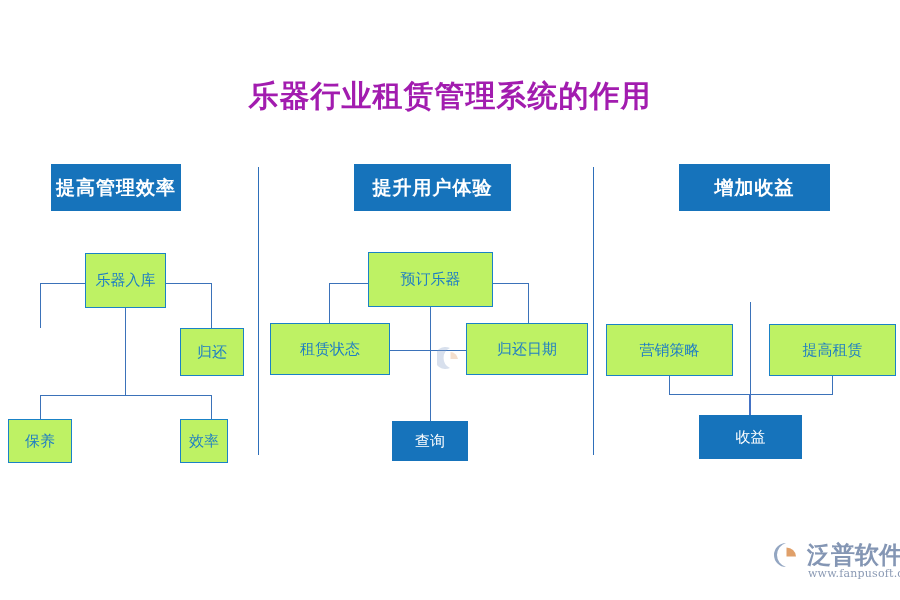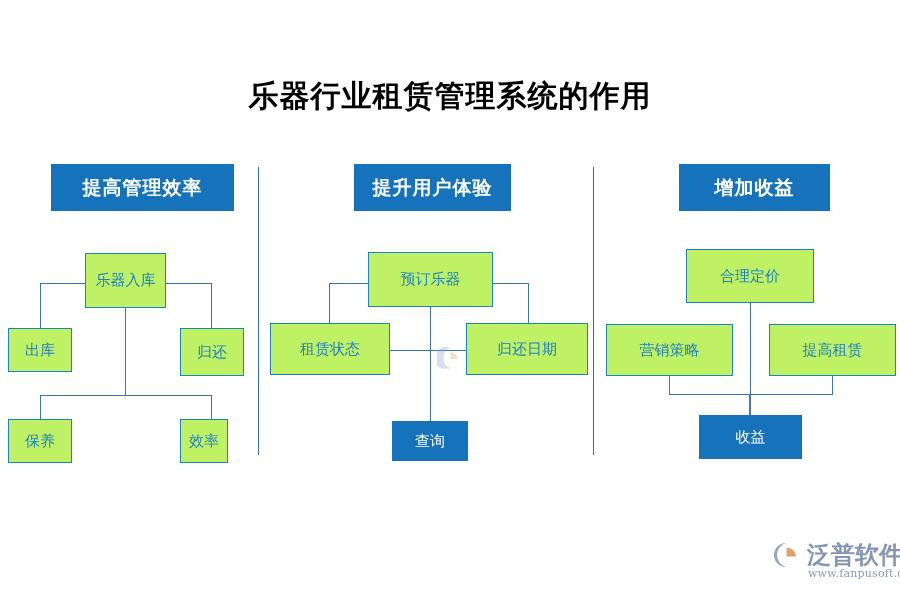--- a/index.html
+++ b/index.html
@@ -23,40 +23,40 @@
   
   .page-title {
     position: absolute;
     left: 0;
     top: 76px;
     width: 900px;
     text-align: center;
     font-family: "DejaVu Serif", "Liberation Serif", serif;
     font-size: 30px;
     font-weight: bold;
-    color: #000000;
+    color: #a21caf;
     letter-spacing: 1px;
     white-space: nowrap;
   }
 
   
   .col-header {
     position: absolute;
     background: #1673bb;
     color: #ffffff;
     font-family: "DejaVu Serif", "Liberation Serif", serif;
     font-size: 19px;
     font-weight: bold;
     display: flex;
     align-items: center;
     justify-content: center;
     letter-spacing: 1px;
     white-space: nowrap;
   }
-  #hdr-0 { left: 51px;  top: 164px; width: 183px; height: 47px; }
+  #hdr-0 { left: 51px;  top: 164px; width: 130px; height: 47px; }
   #hdr-1 { left: 354px; top: 164px; width: 157px; height: 47px; }
   #hdr-2 { left: 679px; top: 164px; width: 151px; height: 47px; }
 
   
   .divider {
     position: absolute;
     width: 1px;
     background: #2e6fba;
     top: 167px;
     height: 288px;
@@ -201,21 +201,20 @@
   <div class="ln v" style="left:40px; top:283px; height:45px;"></div>
   <div class="ln v" style="left:211px; top:283px; height:45px;"></div>
 
   <div class="ln v" style="left:125px; top:307px; height:88px;"></div>
 
   <div class="ln h" style="left:40px; top:395px; width:172px;"></div>
   <div class="ln v" style="left:40px; top:395px; height:24px;"></div>
   <div class="ln v" style="left:211px; top:395px; height:24px;"></div>
 
   <div class="node" id="n-c1-root">乐器入库</div>
-  <div class="node" id="n-c1-left">出库</div>
   <div class="node" id="n-c1-right">归还</div>
   <div class="node" id="n-c1-bl">保养</div>
   <div class="node" id="n-c1-br">效率</div>
 
   <div class="col-header" id="hdr-1">提升用户体验</div>
 
   <div class="ln h" style="left:329px; top:283px; width:40px;"></div>
   <div class="ln h" style="left:492px; top:283px; width:37px;"></div>
   <div class="ln v" style="left:329px; top:283px; height:41px;"></div>
   <div class="ln v" style="left:528px; top:283px; height:41px;"></div>
@@ -232,21 +231,20 @@
   <div class="col-header" id="hdr-2">增加收益</div>
 
   <div class="ln v" style="left:750px; top:302px; height:113px;"></div>
 
   <div class="ln h" style="left:669px; top:394px; width:163px;"></div>
   <div class="ln v" style="left:669px; top:376px; height:19px;"></div>
   <div class="ln v" style="left:832px; top:376px; height:19px;"></div>
 
   <div class="ln thick" style="left:749px; top:394px; height:23px;"></div>
 
-  <div class="node" id="n-c3-root">合理定价</div>
   <div class="node" id="n-c3-left">营销策略</div>
   <div class="node" id="n-c3-right">提高租赁</div>
   <div class="node filled" id="n-c3-leaf">收益</div>
 
   <div class="wm-center">
     <span class="wm-mark">
       <svg width="28" height="24" viewBox="0 0 28 24">
         <path d="M13 2 A11 11 0 1 0 13 22 A11 11 0 0 1 13 2 Z" fill="#8ba3c9"></path>
         <path d="M13.5 6 A8 8 0 0 1 21 13 L13.5 13 Z" fill="#e0a06a"></path>
       </svg>

